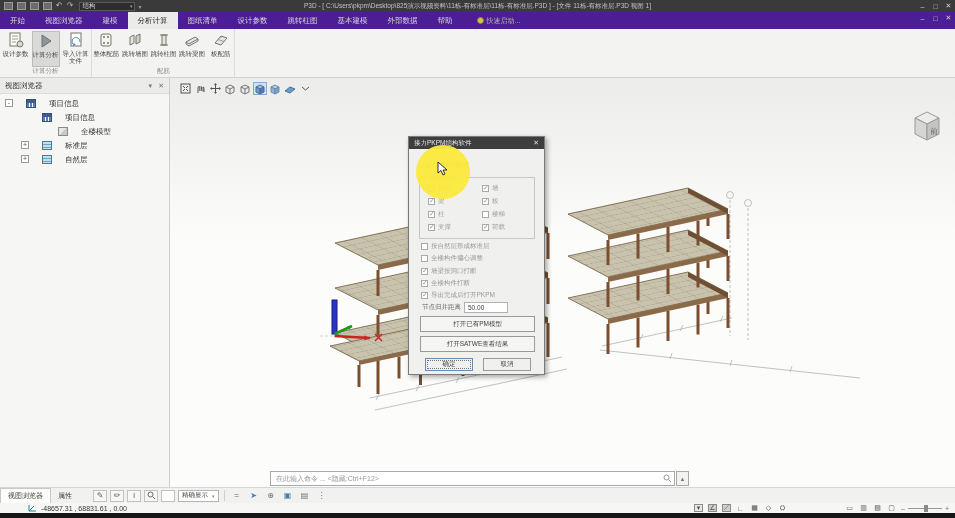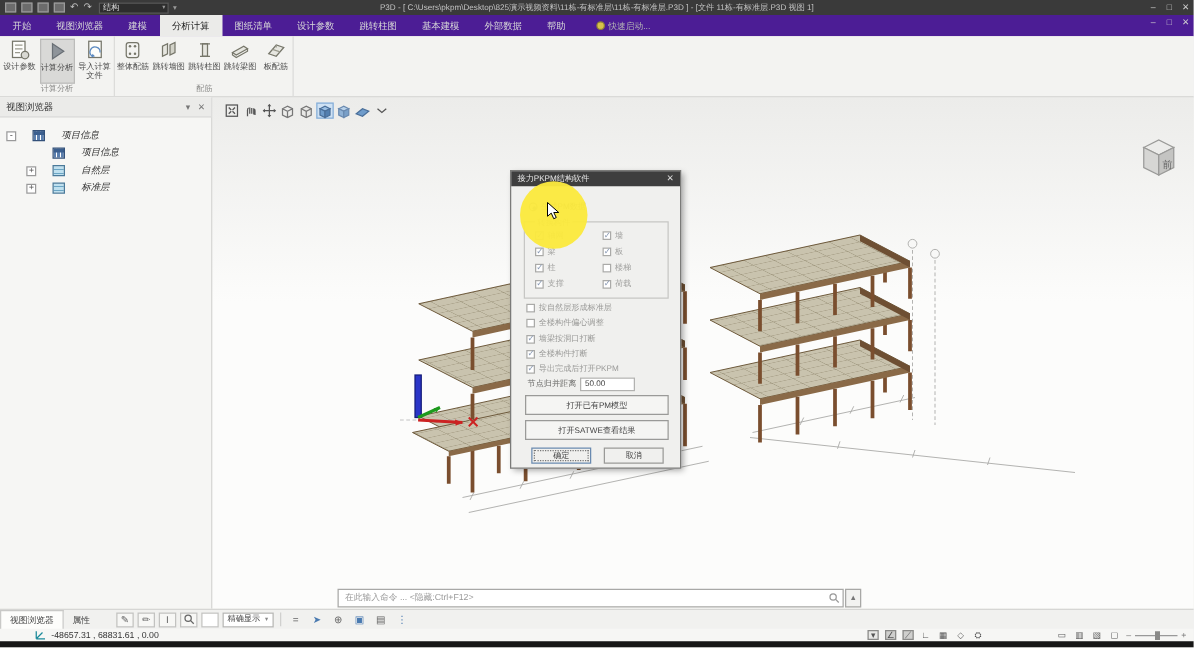--- a/index.html
+++ b/index.html
@@ -43,21 +43,21 @@
   .rbtn.active { background:#d9d9d7; border:1px solid #bcbcba; }
   .rg-label { position:absolute; bottom:1px; left:0; right:0; text-align:center; color:#8a8a88; font-size:6.5px; }
 
   
   .sidebar { position:absolute; left:0; top:78px; width:170px; height:409px; background:#f6f6f4;
     border-right:1px solid #cfcfcd; }
   .sb-head { height:16px; background:#ebebe9; border-bottom:1px solid #dcdcda; display:flex;
     align-items:center; padding:0 5px; font-size:7.5px; color:#333; }
   .sb-head .sp { margin-left:auto; color:#777; font-size:7px; display:flex; gap:6px; }
   .tree { padding-top:5px; }
-  .trow { height:14px; display:flex; align-items:flex-end; gap:13px; font-size:7.5px; color:#333;font-style:italic; }
+  .trow { height:14px; display:flex; align-items:flex-start; gap:13px; font-size:7.5px; color:#333; }
   .exp { width:8px; height:8px; border:1px solid #9a9a9a; background:#fff; font-size:7px; line-height:6px;
     text-align:center; color:#555; flex:0 0 auto; }
   .exp.none { visibility:hidden; }
   .ti { width:10px; height:9px; flex:0 0 auto; }
   .ti-table { background:linear-gradient(#3b5f8f,#3b5f8f) 0 0/10px 3px no-repeat,
               repeating-linear-gradient(90deg,#5b7fae 0 2px,#fff 2px 3px); border:1px solid #33517a; }
   .ti-cube { border:1px solid #8a8a88; background:linear-gradient(135deg,#e8e8e6 50%,#c9c9c7 50%); }
   .ti-layers { border:1px solid #4a7a9a; background:repeating-linear-gradient(#bfe0ef 0 2px,#6aa5c4 2px 3px); }
   .lv0 { padding-left:5px; } .lv1 { padding-left:21px; } .lv2 { padding-left:37px; }
 
@@ -286,29 +286,34 @@
     <div class="trow lv0">
       <span class="exp">-</span>
       <span class="ti ti-table"></span>
       <span>项目信息</span>
     </div>
     <div class="trow lv1">
       <span class="exp none"></span>
       <span class="ti ti-table"></span>
       <span>项目信息</span>
     </div>
+    <div class="trow lv2">
+      <span class="exp none"></span>
+      <span class="ti ti-cube"></span>
+      <span>全楼模型</span>
+    </div>
+    <div class="trow lv1">
+      <span class="exp">+</span>
+      <span class="ti ti-layers"></span>
+      <span>标准层</span>
+    </div>
     <div class="trow lv1">
       <span class="exp">+</span>
       <span class="ti ti-layers"></span>
       <span>自然层</span>
-    </div>
-    <div class="trow lv1">
-      <span class="exp">+</span>
-      <span class="ti ti-layers"></span>
-      <span>标准层</span>
     </div>
   </div>
 </div>
 
 <div class="viewport">
   <div class="vtb">
     <span class="vic">
         <svg width="11" height="11">
           <rect x="1" y="1" width="9" height="9" fill="none" stroke="#555"></rect>
           <path d="M3 3l2 2M8 8l-2-2M8 3l-2 2M3 8l2-2" stroke="#555"></path>

